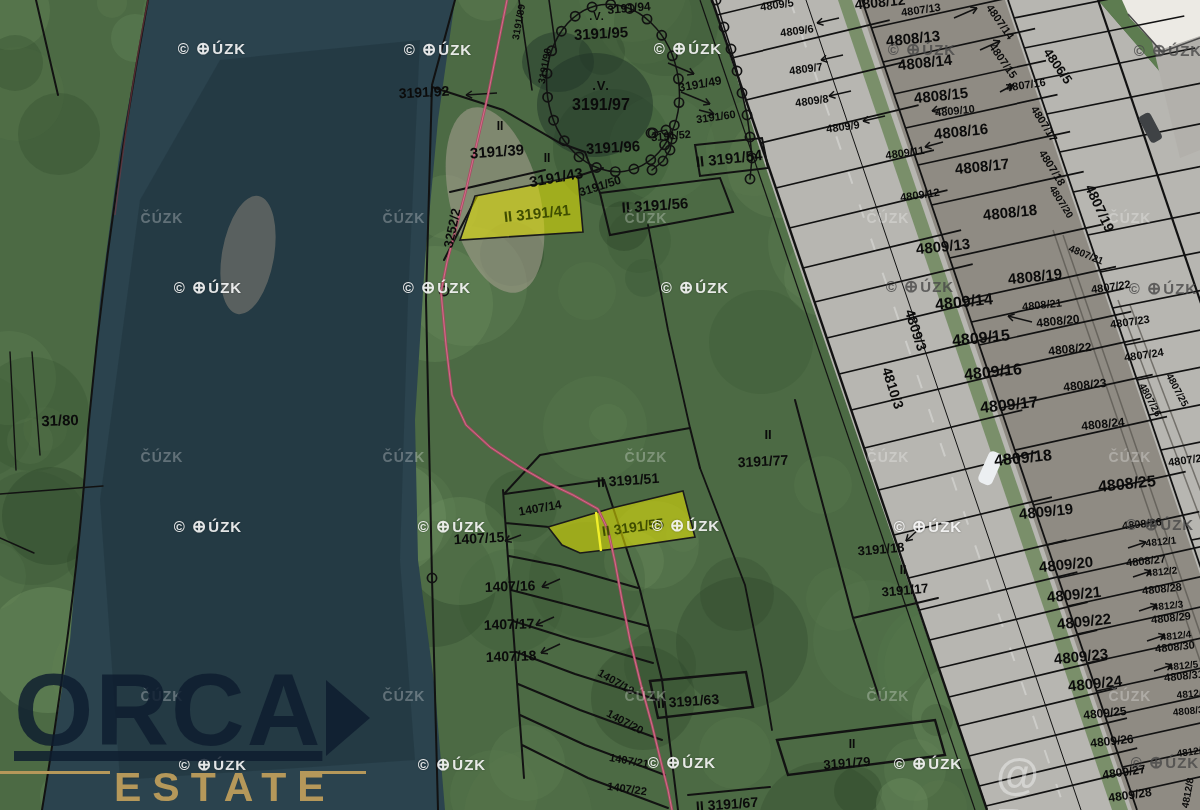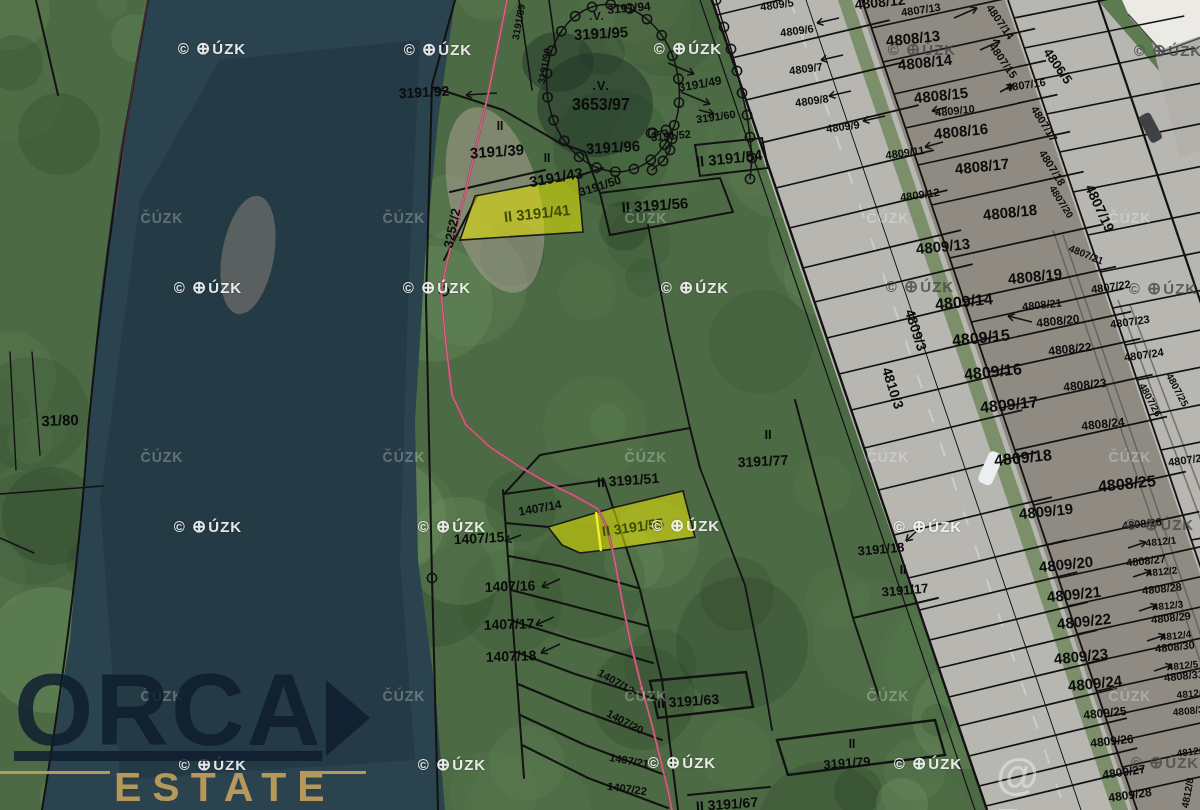--- a/index.html
+++ b/index.html
@@ -469,21 +469,21 @@
       <span class="plbl" style="left: 497px; top: 151px; font-size: 15px; transform: translate(-50%, -50%) rotate(-4deg);">3191/39</span>
       <span class="plbl" style="left: 452px; top: 228px; font-size: 13px; transform: translate(-50%, -50%) rotate(-78deg);">3252/2</span>
       <span class="plbl" style="left: 547px; top: 158px; font-size: 12px; transform: translate(-50%, -50%) rotate(0deg);">II</span>
       <span class="plbl" style="left: 556px; top: 177px; font-size: 15px; transform: translate(-50%, -50%) rotate(-10deg);">3191/43</span>
       <span class="plbl hl" style="left: 537px; top: 213px; font-size: 15px; transform: translate(-50%, -50%) rotate(-6deg);">II 3191/41</span>
       <span class="plbl" style="left: 519px; top: 22px; font-size: 10px; transform: translate(-50%, -50%) rotate(-80deg);">3191/89</span>
       <span class="plbl" style="left: 545px; top: 66px; font-size: 10px; transform: translate(-50%, -50%) rotate(-80deg);">3191/90</span>
       <span class="plbl" style="left: 629px; top: 8px; font-size: 12px; transform: translate(-50%, -50%) rotate(-5deg);">3191/94</span>
       <span class="plbl" style="left: 601px; top: 33px; font-size: 15px; transform: translate(-50%, -50%) rotate(-3deg);">3191/95</span>
       <span class="plbl sym" style="left: 597px; top: 16px; font-size: 11px; transform: translate(-50%, -50%) rotate(0deg);">.V.</span>
-      <span class="plbl" style="left: 601px; top: 105px; font-size: 16px; transform: translate(-50%, -50%) rotate(0deg);">3653/97</span>
+      <span class="plbl" style="left: 601px; top: 105px; font-size: 16px; transform: translate(-50%, -50%) rotate(0deg);">3191/97</span>
       <span class="plbl sym" style="left: 601px; top: 85px; font-size: 13px; transform: translate(-50%, -50%) rotate(0deg);">.V.</span>
       <span class="plbl" style="left: 613px; top: 147px; font-size: 15px; transform: translate(-50%, -50%) rotate(-3deg);">3191/96</span>
       <span class="plbl" style="left: 700px; top: 84px; font-size: 12px; transform: translate(-50%, -50%) rotate(-10deg);">3191/49</span>
       <span class="plbl" style="left: 716px; top: 117px; font-size: 11px; transform: translate(-50%, -50%) rotate(-8deg);">3191/60</span>
       <span class="plbl" style="left: 600px; top: 186px; font-size: 12px; transform: translate(-50%, -50%) rotate(-18deg);">3191/50</span>
       <span class="plbl" style="left: 671px; top: 136px; font-size: 11px; transform: translate(-50%, -50%) rotate(-5deg);">3191/52</span>
       <span class="plbl" style="left: 729px; top: 158px; font-size: 15px; transform: translate(-50%, -50%) rotate(-6deg);">II 3191/54</span>
       <span class="plbl" style="left: 655px; top: 205px; font-size: 15px; transform: translate(-50%, -50%) rotate(-4deg);">II 3191/56</span>
       <span class="plbl" style="left: 628px; top: 480px; font-size: 14px; transform: translate(-50%, -50%) rotate(-4deg);">II 3191/51</span>
       <span class="plbl" style="left: 540px; top: 508px; font-size: 12px; transform: translate(-50%, -50%) rotate(-10deg);">1407/14</span>

